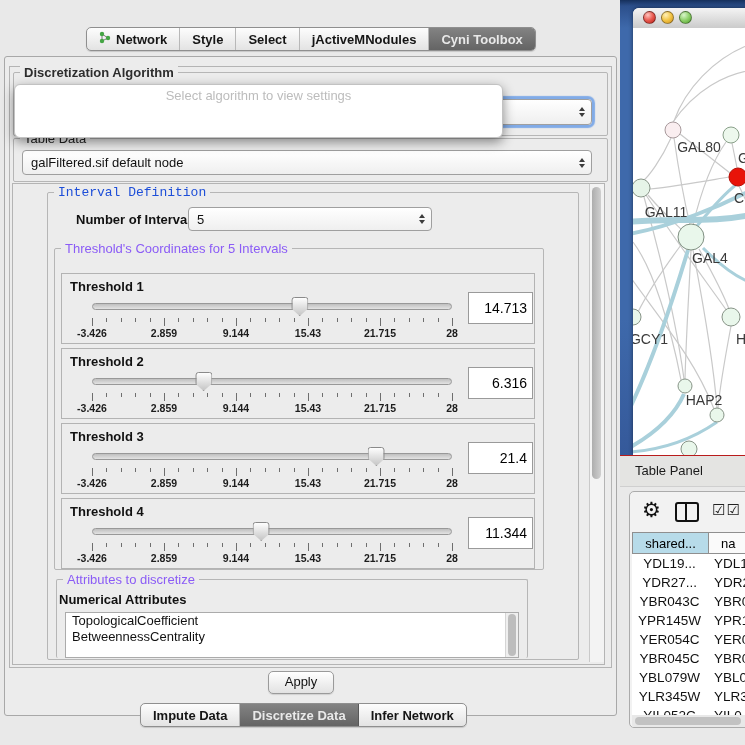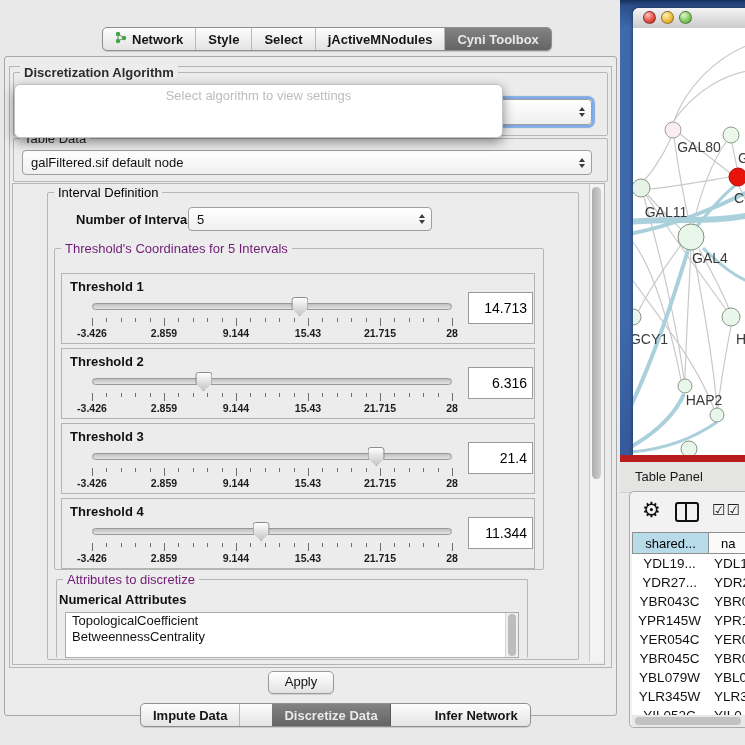--- a/index.html
+++ b/index.html
@@ -6,39 +6,39 @@
   .screen{position:relative;width:745px;height:745px;overflow:hidden;
     background:#e9e9e9;font-family:"Liberation Sans",sans-serif;
     -webkit-font-smoothing:antialiased;}
   
   .cp{position:absolute;left:0;top:0;width:620px;height:745px;background:#e9e9e9;}
   .cp-titlebar{position:absolute;left:0;top:0;width:620px;height:22px;
     background:linear-gradient(#f7f7f7,#dadada);border-bottom:1px solid #ababab;}
   .cp-title{position:absolute;left:8px;top:4px;font-size:12.5px;color:#1a1a1a;}
   .float-icon{position:absolute;right:31px;top:7px;width:8px;height:8px;border:1.5px solid #222;}
   .close-icon{position:absolute;right:12px;top:3px;font-size:13px;font-weight:bold;color:#111;}
-  .tabs-row{position:absolute;left:16px;top:22px;width:540px;height:32px;}
+  .tabs-row{position:absolute;left:0;top:22px;width:540px;height:32px;}
   .tabgroup{position:absolute;display:flex;height:22px;border:1px solid #8f8f8f;border-radius:5px;
     overflow:hidden;background:linear-gradient(#fdfdfd,#e3e3e3);font-size:13px;font-weight:bold;
     box-shadow:0 1px 1px rgba(0,0,0,.15);}
   #top-tabs{left:86px;top:5px;}
   .tab{display:flex;align-items:center;gap:5px;padding:0 12px;border-right:1px solid #b8b8b8;color:#151515;white-space:nowrap;}
   .tab:last-of-type{border-right:none;}
   .tab.selected{background:linear-gradient(#838383,#646464);color:#e9e9e9;border-right-color:#585858;}
   .tab .neticon{display:none;}
   #top-tabs .tab:nth-of-type(1) .neticon{display:inline-block;}
   .outer-panel{position:absolute;left:4px;top:56px;width:611px;height:658px;
     border:1px solid #a8a8a8;border-radius:3px;background:#ececec;}
   .inner-panel{position:absolute;left:9px;top:66px;width:601px;height:600px;
     border:1px solid #b4b4b4;background:#ececec;}
   .grp{position:absolute;border:1px solid #b6b6b6;border-radius:2px;}
   .legend{position:absolute;top:-8px;left:6px;background:#ececec;padding:0 4px;font-size:13px;white-space:nowrap;}
   .legend.dark{color:#2d2d2d;font-weight:bold;}
-  .legend.green{color:#000000;}
-  .legend.blue{color:#701a75;}
+  .legend.green{color:#1d4ed8;font-family:Liberation Mono, monospace;}
+  .legend.blue{color:#8b5cf6;}
   .combo{position:absolute;background:linear-gradient(#ffffff,#efefef);border:1px solid #9f9f9f;
     border-radius:4px;font-size:13px;color:#111;display:flex;align-items:center;padding:0 22px 0 8px;
     box-sizing:border-box;}
   .combo .arrows{position:absolute;right:6px;top:50%;transform:translateY(-50%);
     display:flex;flex-direction:column;gap:2px;}
   .arrows .up{width:0;height:0;border-left:3.5px solid transparent;border-right:3.5px solid transparent;border-bottom:4.5px solid #3c3c3c;}
   .arrows .dn{width:0;height:0;border-left:3.5px solid transparent;border-right:3.5px solid transparent;border-top:4.5px solid #3c3c3c;}
   .combo.focused{box-shadow:0 0 1px 3px rgba(110,160,230,.85);}
   
   .popup{position:absolute;left:14px;top:84px;width:487px;height:52px;background:#fff;
@@ -80,35 +80,35 @@
     border:1px solid #9a9a9a;font-size:14px;color:#000;text-align:right;line-height:30px;padding-right:5px;}
   
   .attr-list{position:absolute;left:8px;top:32px;width:452px;height:44px;background:#fff;
     border:1px solid #ababab;overflow:hidden;font-size:13px;color:#111;}
   .attr-list>div{height:16px;line-height:16px;padding-left:6px;white-space:nowrap;}
   .list-scroll{position:absolute;right:0;top:0;width:12px;height:100%;background:#efefef;border-left:1px solid #d5d5d5;}
   .list-scroll .thumb-v2{position:absolute;left:2px;top:1px;width:8px;height:42px;border-radius:4px;background:#bdbdbd;}
   .apply-btn{position:absolute;left:268px;top:671px;width:64px;height:21px;border:1px solid #9a9a9a;
     border-radius:5px;background:linear-gradient(#ffffff,#e2e2e2);font-size:13px;color:#111;
     text-align:center;line-height:20px;box-shadow:0 1px 1px rgba(0,0,0,.12);}
-  #bottom-tabs{left:140px;top:703px;z-index:10;gap:32px;}
+  #bottom-tabs{left:140px;top:703px;z-index:10;}
   
   .net-frame{position:absolute;left:620px;top:0;width:125px;height:455px;
     background:linear-gradient(180deg,#16305c 0px,#2c4f8b 6px,#3e69ab 28px,#3e69ab 70%,#35599a 100%);}
   .net-window{position:absolute;left:13px;top:8px;width:120px;height:447px;background:#fff;
     border-radius:6px 0 0 0;overflow:hidden;box-shadow:0 0 4px rgba(0,0,0,.5);}
   .net-titlebar{position:absolute;left:0;top:0;width:100%;height:20px;
     background:linear-gradient(#f4f4f4,#cbcbcb);border-bottom:1px solid #8e8e8e;}
   .light{position:absolute;top:3px;width:13px;height:13px;border-radius:50%;border:0.5px solid rgba(0,0,0,.4);box-sizing:border-box;}
   .light.red{left:10px;background:radial-gradient(circle at 35% 28%,#ffc4be,#e8594f 50%,#b61d14);}
   .light.yellow{left:28px;background:radial-gradient(circle at 35% 28%,#fff0b8,#f2c445 50%,#cf8f1a);}
   .light.green{left:46px;background:radial-gradient(circle at 35% 28%,#d9f6cb,#8ed06a 50%,#4f9e2a);}
   .net-canvas{position:absolute;left:0;top:20px;width:120px;height:427px;background:#fff;}
   .tp-header{position:absolute;left:620px;top:455px;width:125px;height:30px;background:#e4e4e2;
-    border-top:7px solid #b91c1c;border-bottom:1px solid #cfcfcf;}
+    border-top:1px solid #b91c1c;border-bottom:1px solid #cfcfcf;}
   .tp-title{position:absolute;left:15px;top:7px;font-size:13px;color:#1a1a1a;}
   .tp-panel{position:absolute;left:629px;top:491px;width:124px;height:237px;background:#f2f2f2;
     border:1px solid #ababab;border-radius:5px 0 0 5px;box-sizing:border-box;overflow:hidden;}
   .gear{position:absolute;left:12px;top:6px;font-size:21px;color:#111;}
   .split-icon{position:absolute;left:45px;top:10px;width:20px;height:16px;border:2px solid #111;border-radius:3px;}
   .split-icon::after{content:"";position:absolute;left:8px;top:0;width:2px;height:100%;background:#111;}
   .cbx{position:absolute;left:82px;top:9px;font-size:15px;color:#222;letter-spacing:1px;}
   .tbl-header{position:absolute;left:2px;top:40px;height:22px;display:flex;font-size:13px;}
   .hcell{border:1px solid #8f8f8f;box-sizing:border-box;display:flex;align-items:center;justify-content:center;}
   .hcell.c1{width:77px;background:#b7dbe9;color:#000;}

